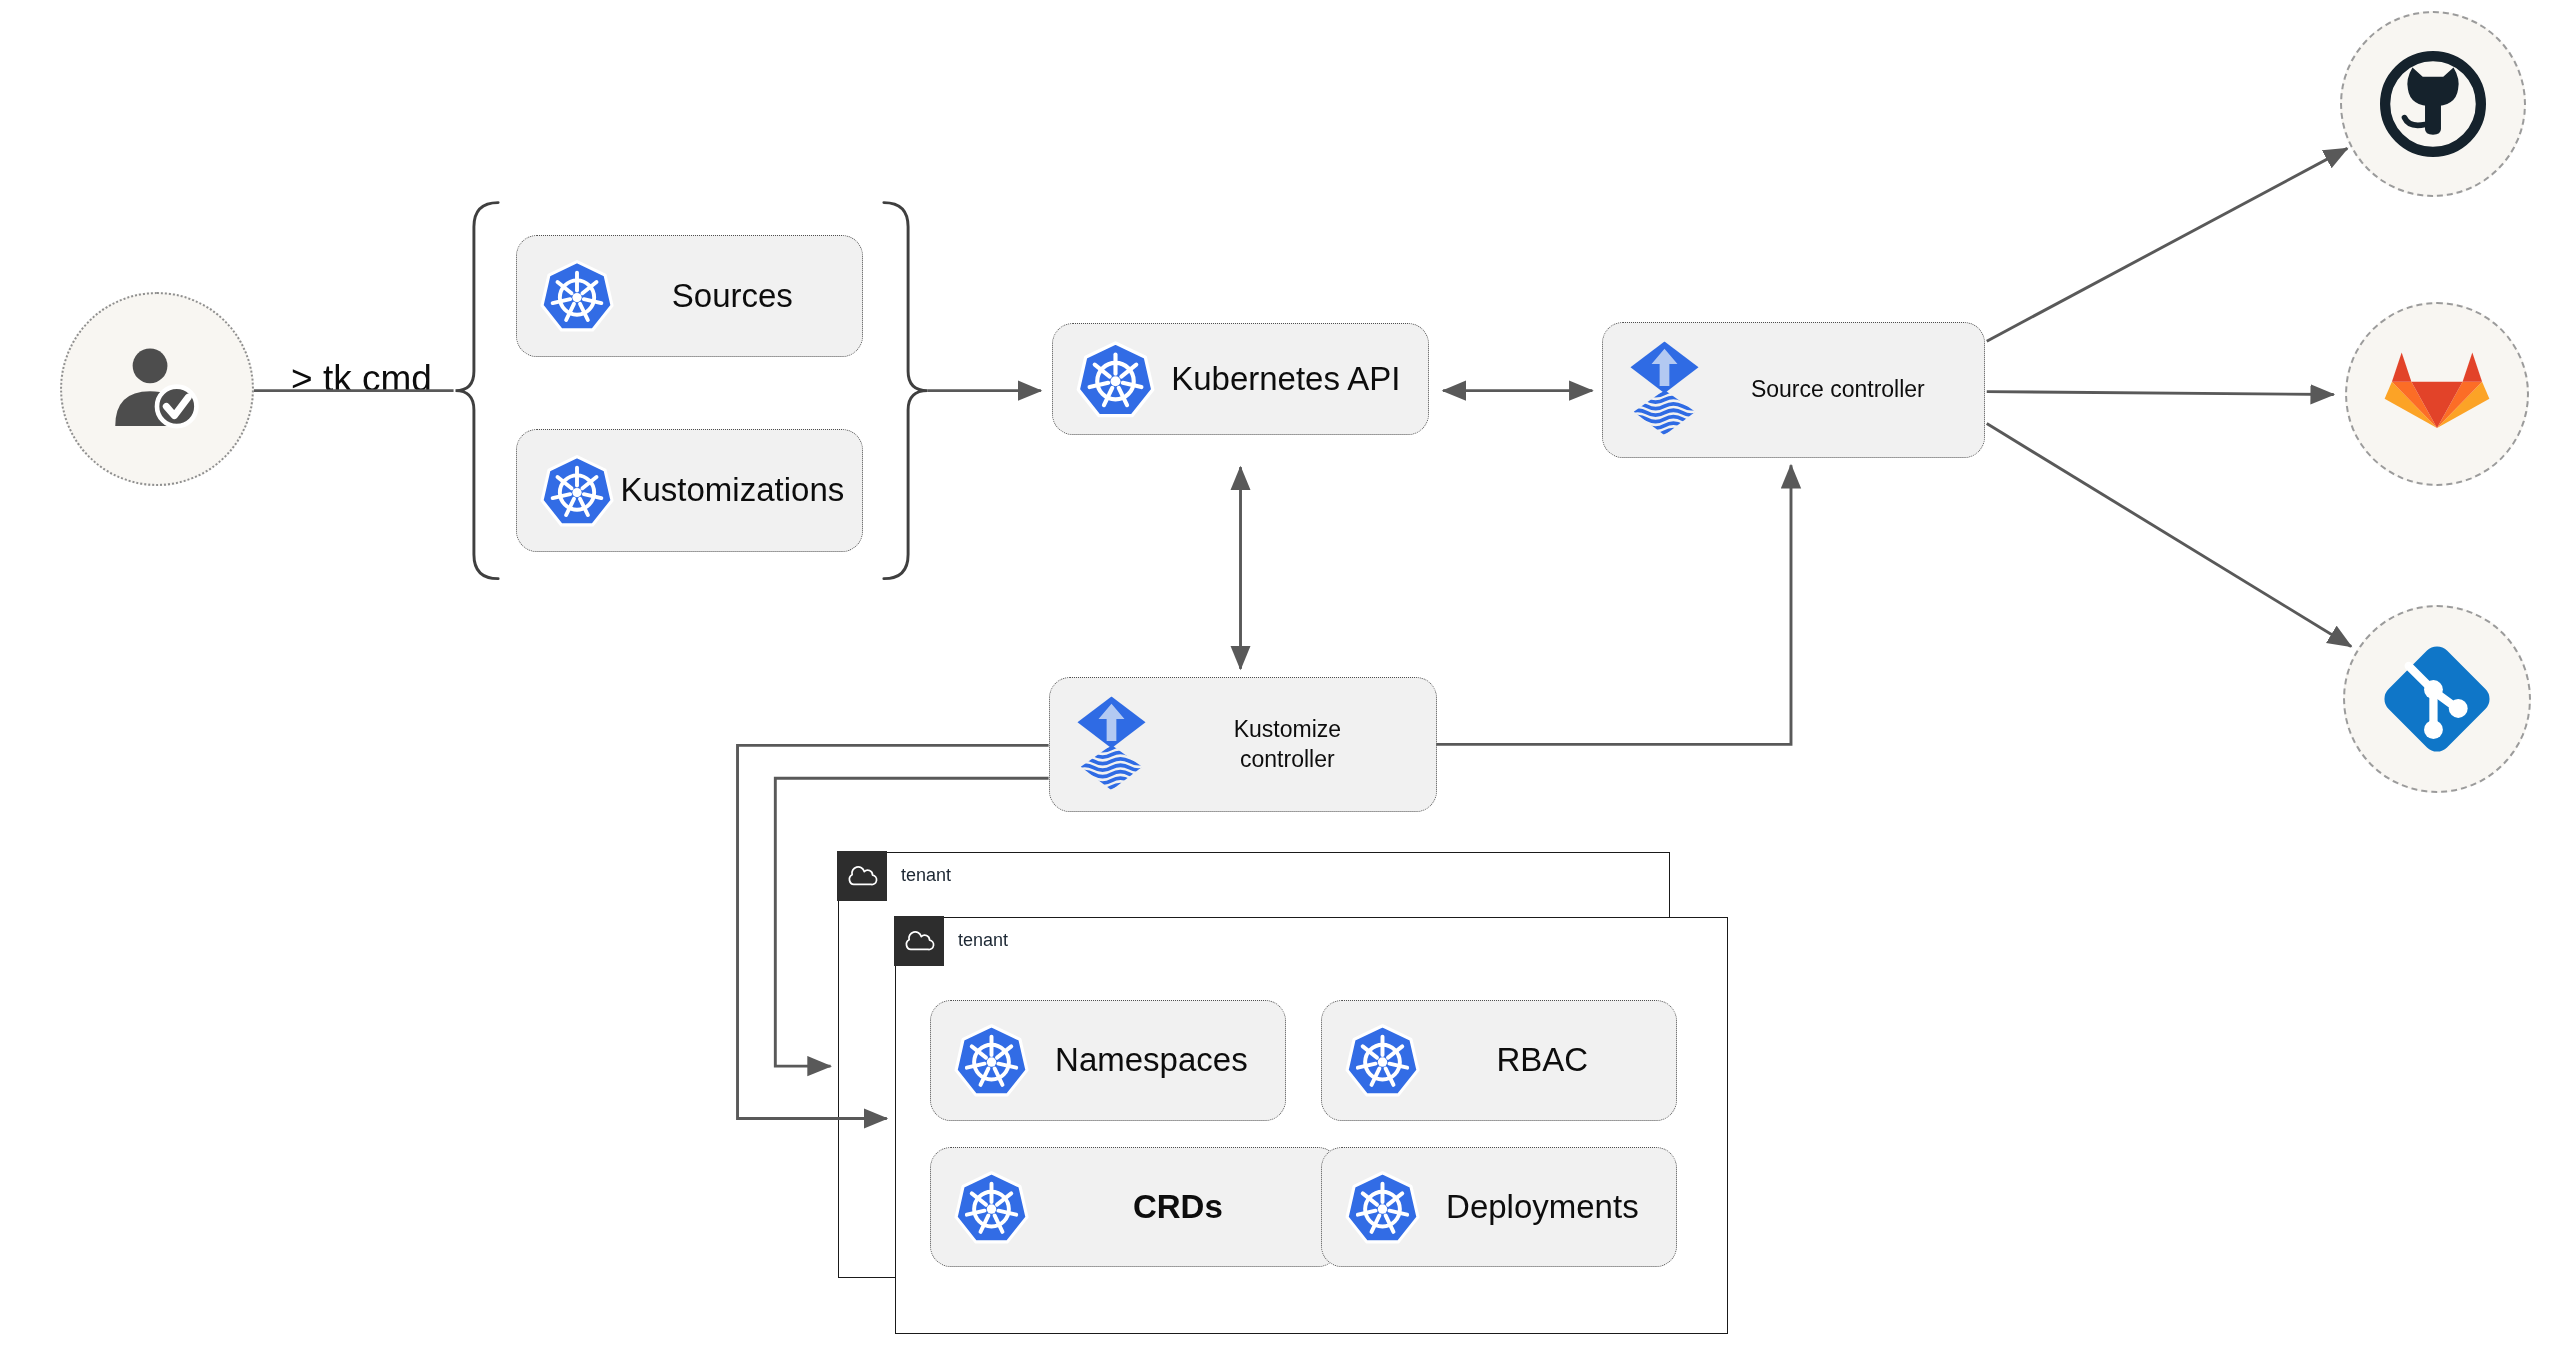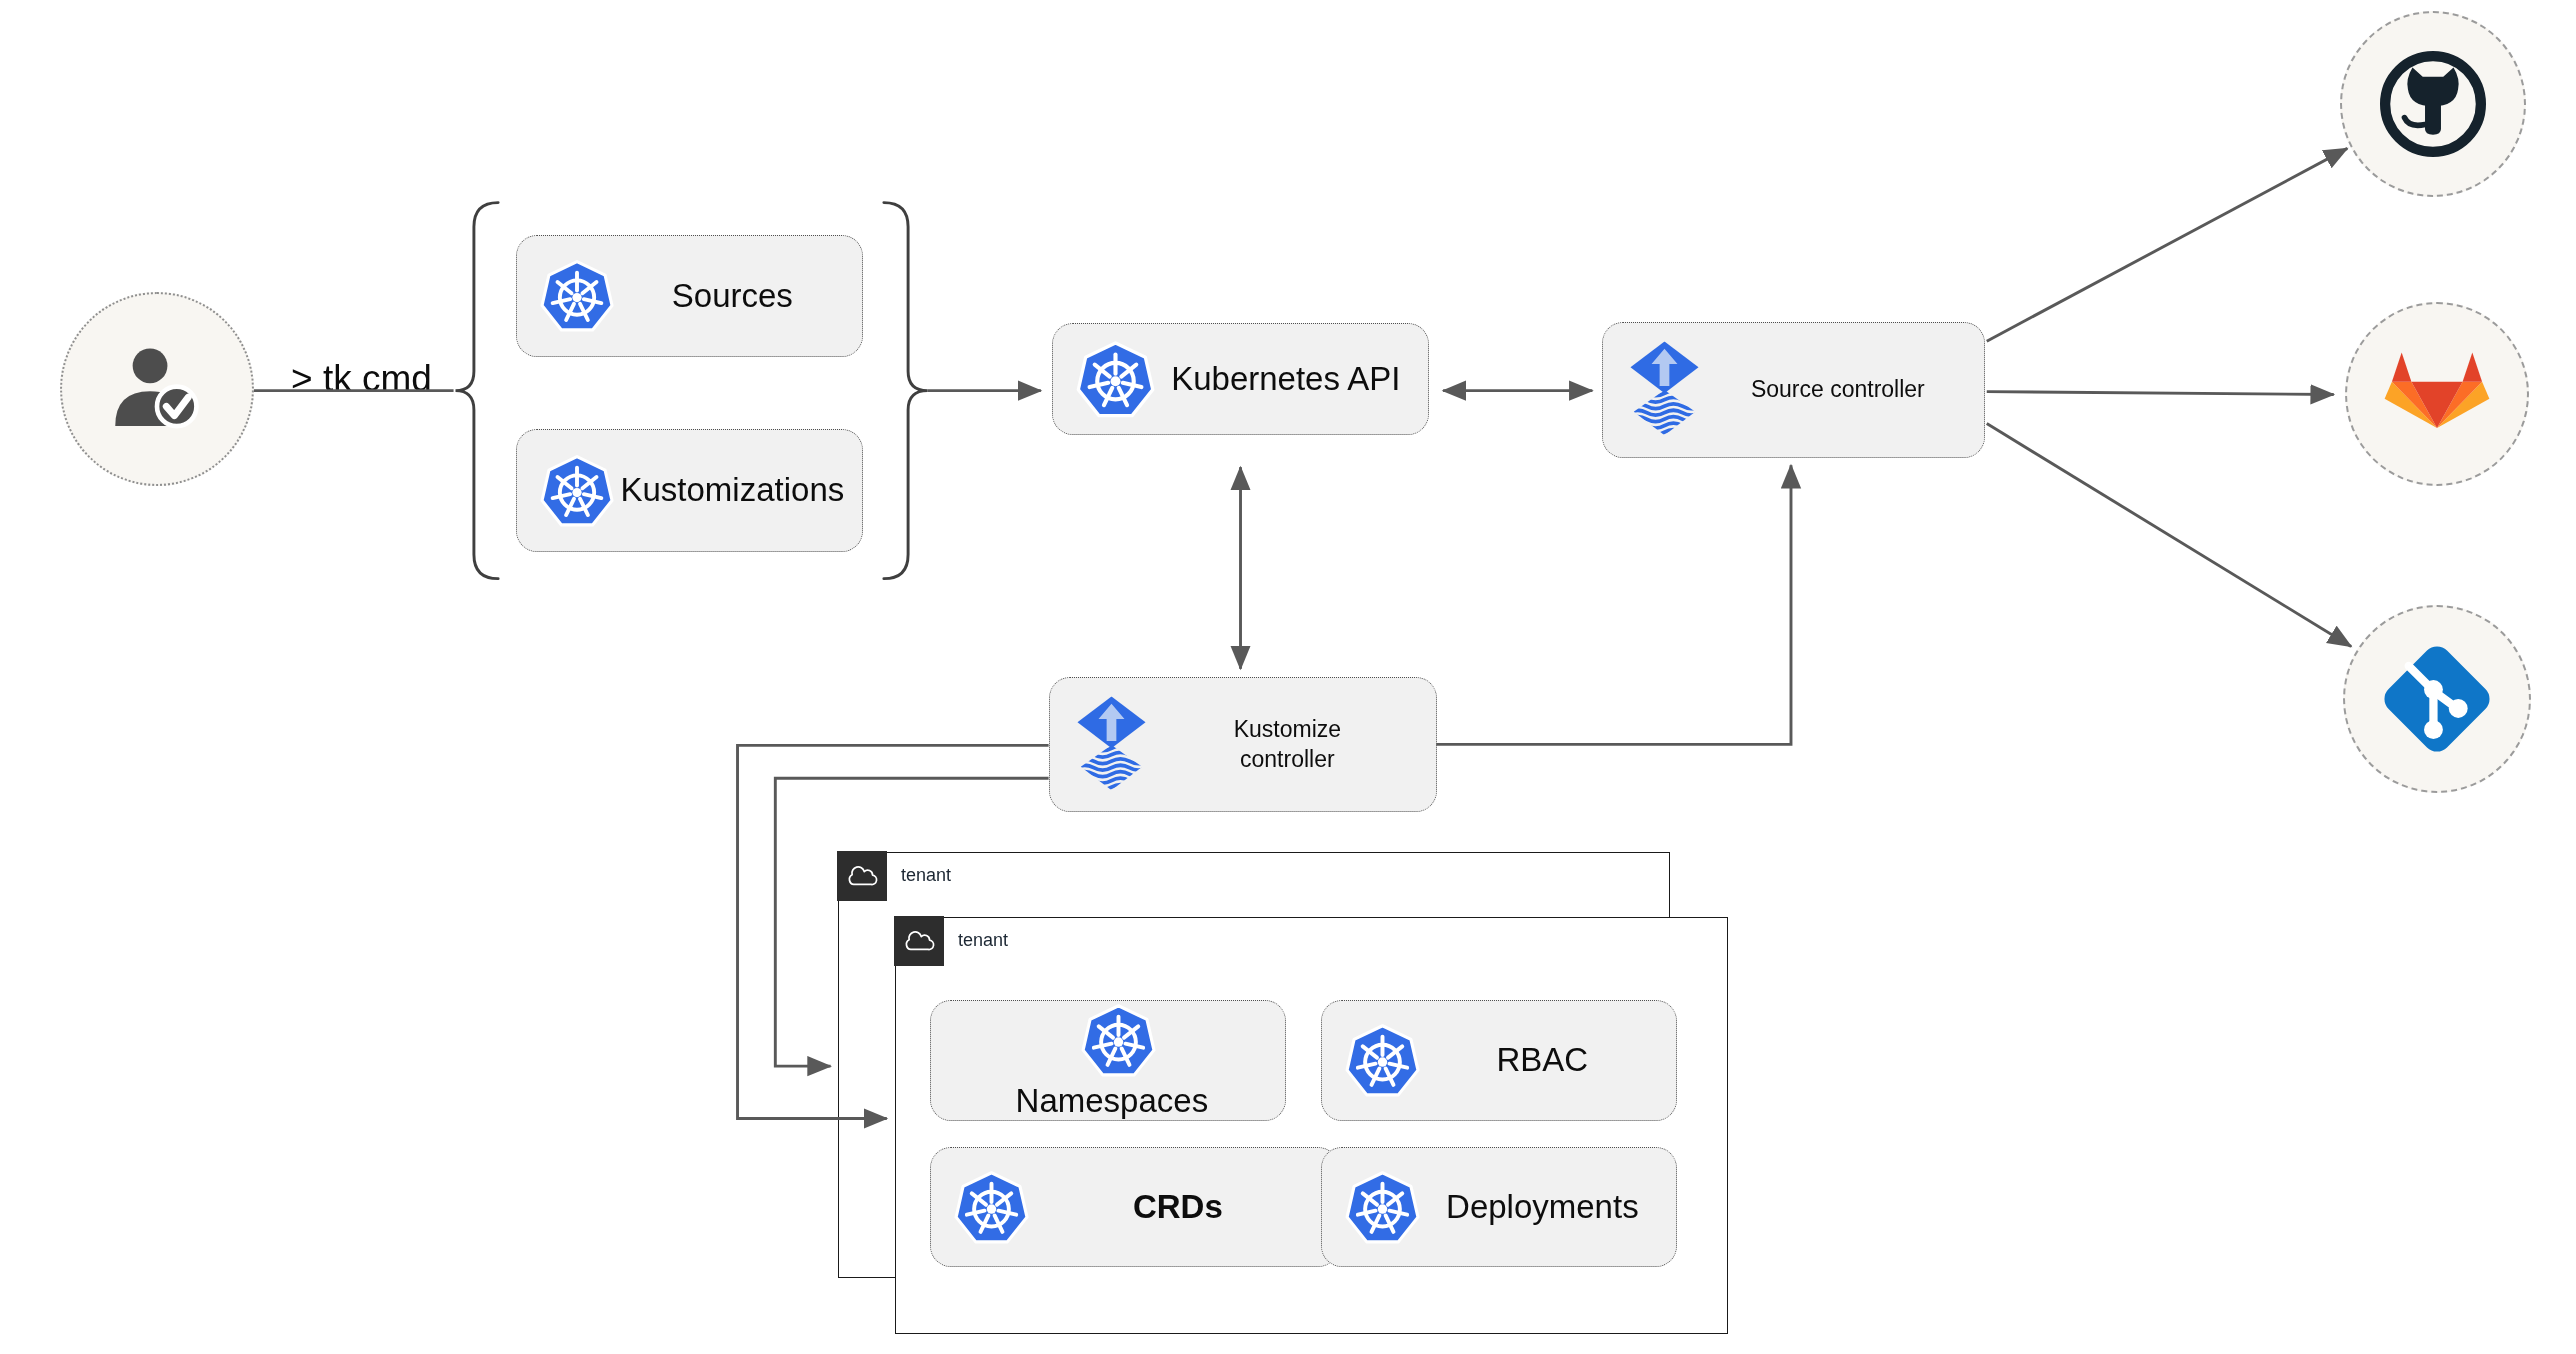--- a/index.html
+++ b/index.html
@@ -177,21 +177,21 @@
 
   <div class="tenant-box z2" style="left:895px;top:917px;width:833px;height:417px;">
     <div class="tenant-tab">
       <svg width="35" height="25" viewBox="0 0 36 26">
           <use href="#sym-cloud"></use>
         </svg>
     </div>
     <div class="tenant-label">tenant</div>
   </div>
 
-  <div class="node z3" style="left:930px;top:1000px;width:356px;height:121px;flex-direction:column;">
+  <div class="node z3" style="left:930px;top:1000px;width:356px;height:121px;">
     <svg class="node-icon" width="79" height="79" viewBox="0 0 82 82">
         <use href="#sym-k8s"></use>
       </svg>
     <div class="node-label">Namespaces</div>
   </div>
   <div class="node z3" style="left:1321px;top:1000px;width:356px;height:121px;">
     <svg class="node-icon" width="79" height="79" viewBox="0 0 82 82">
         <use href="#sym-k8s"></use>
       </svg>
     <div class="node-label">RBAC</div>

